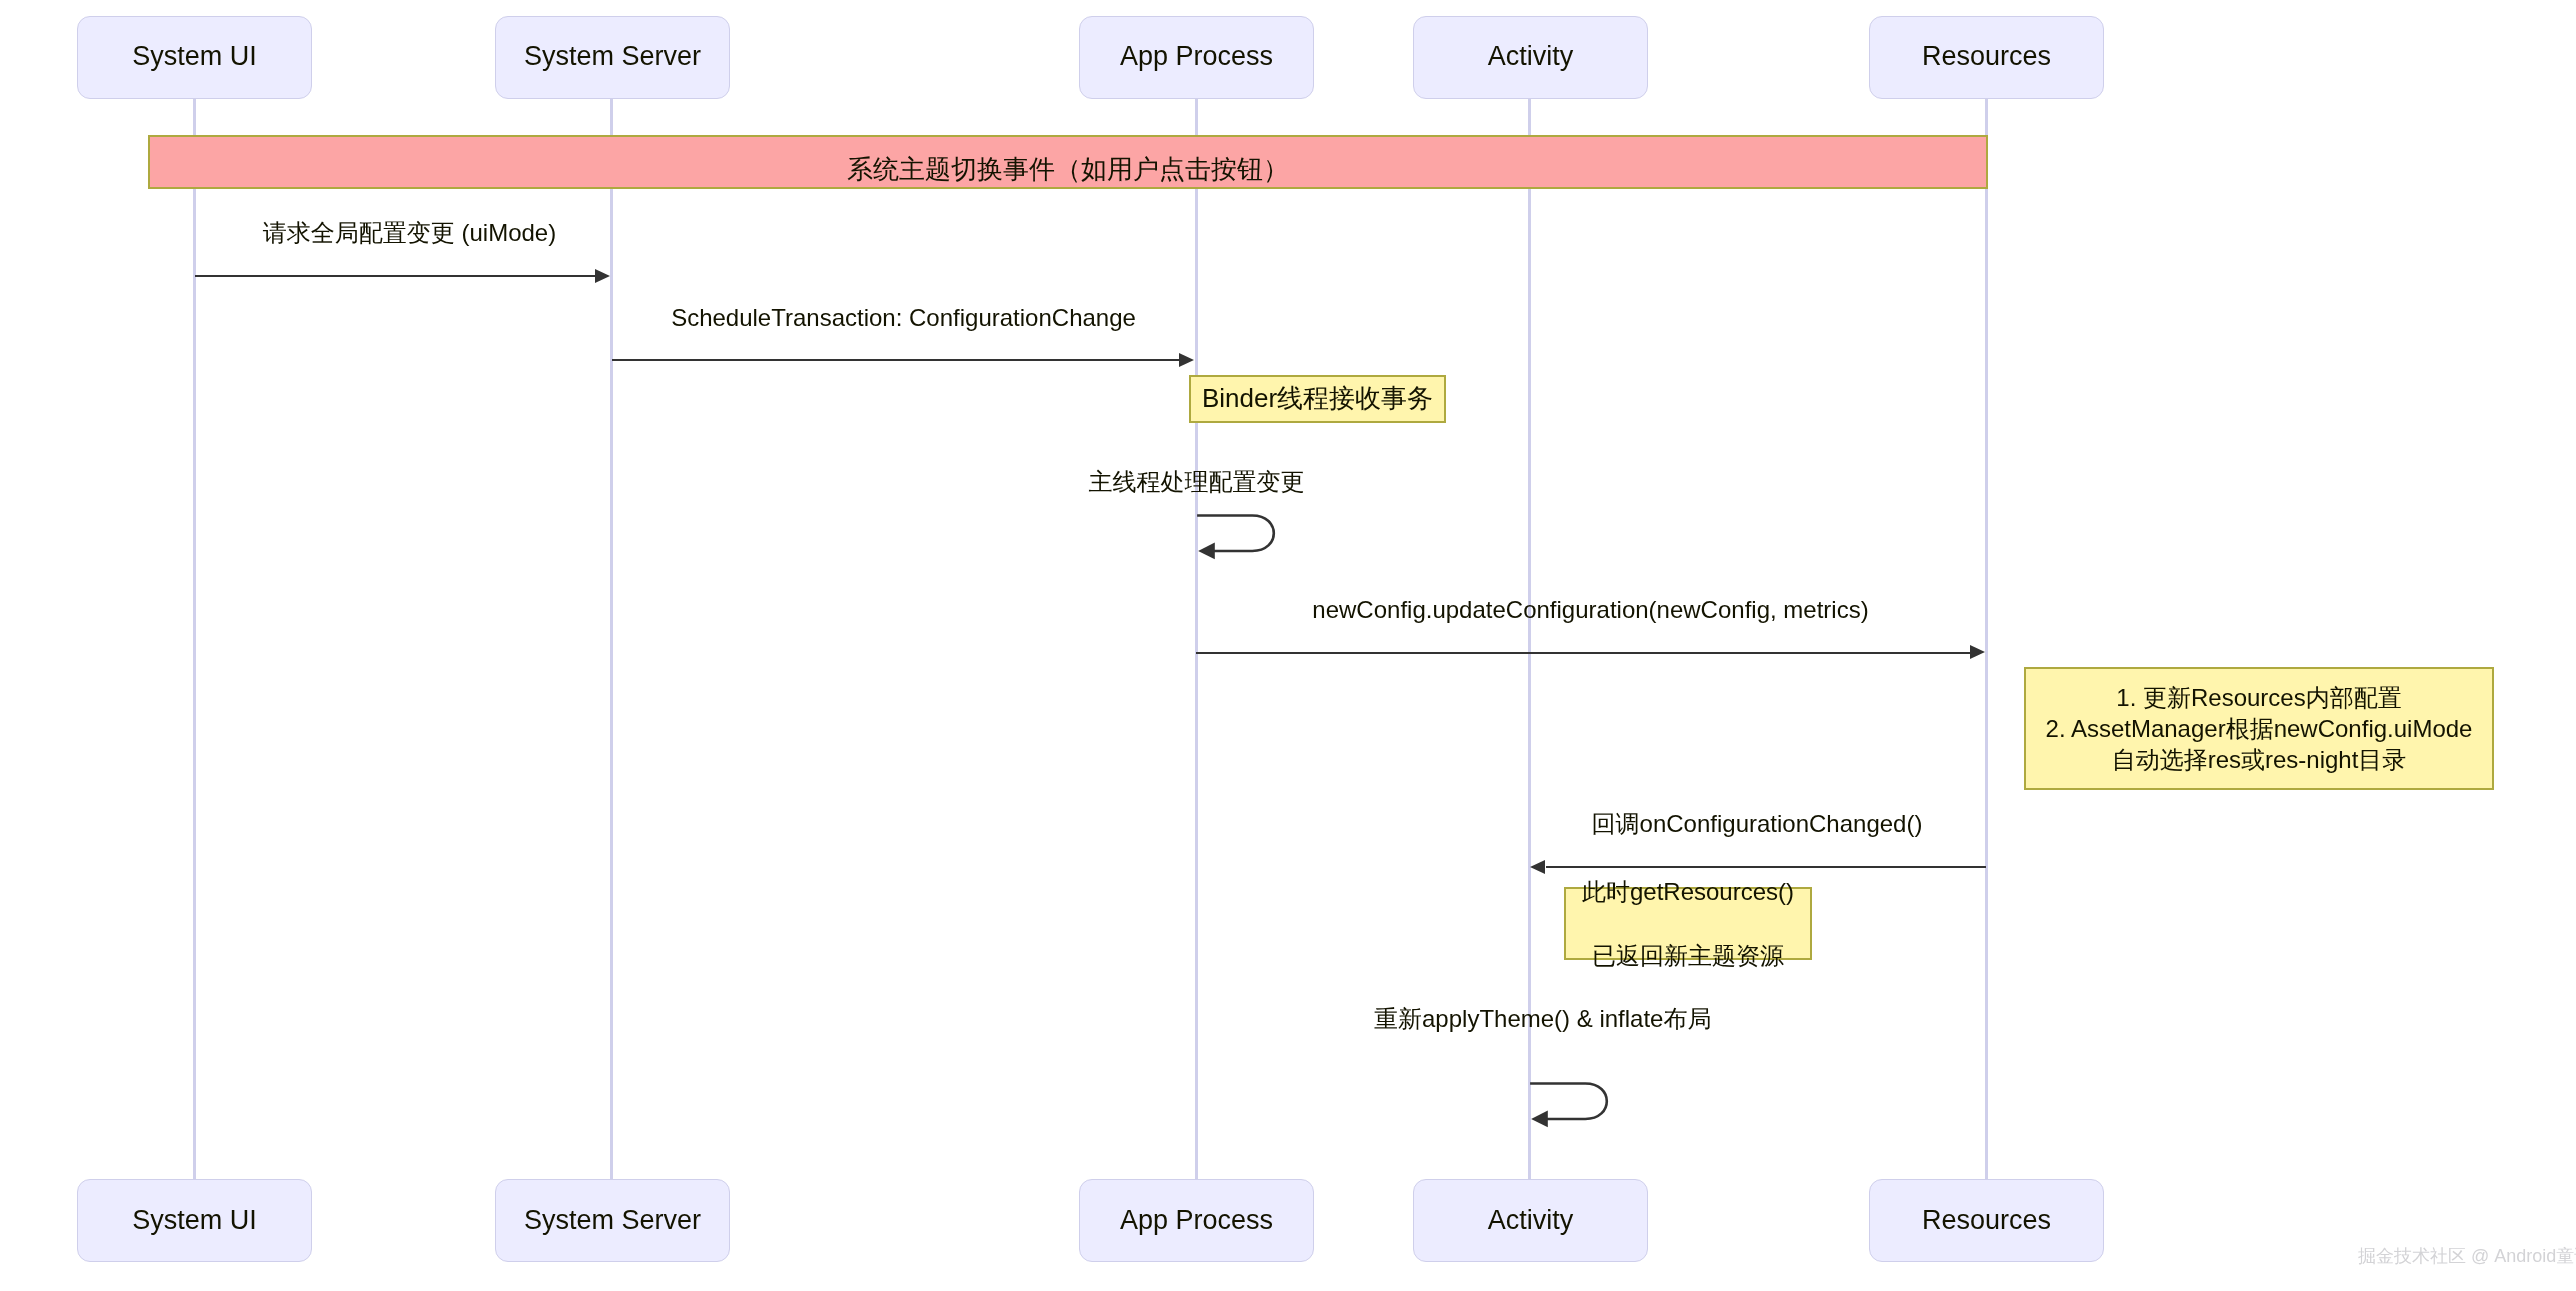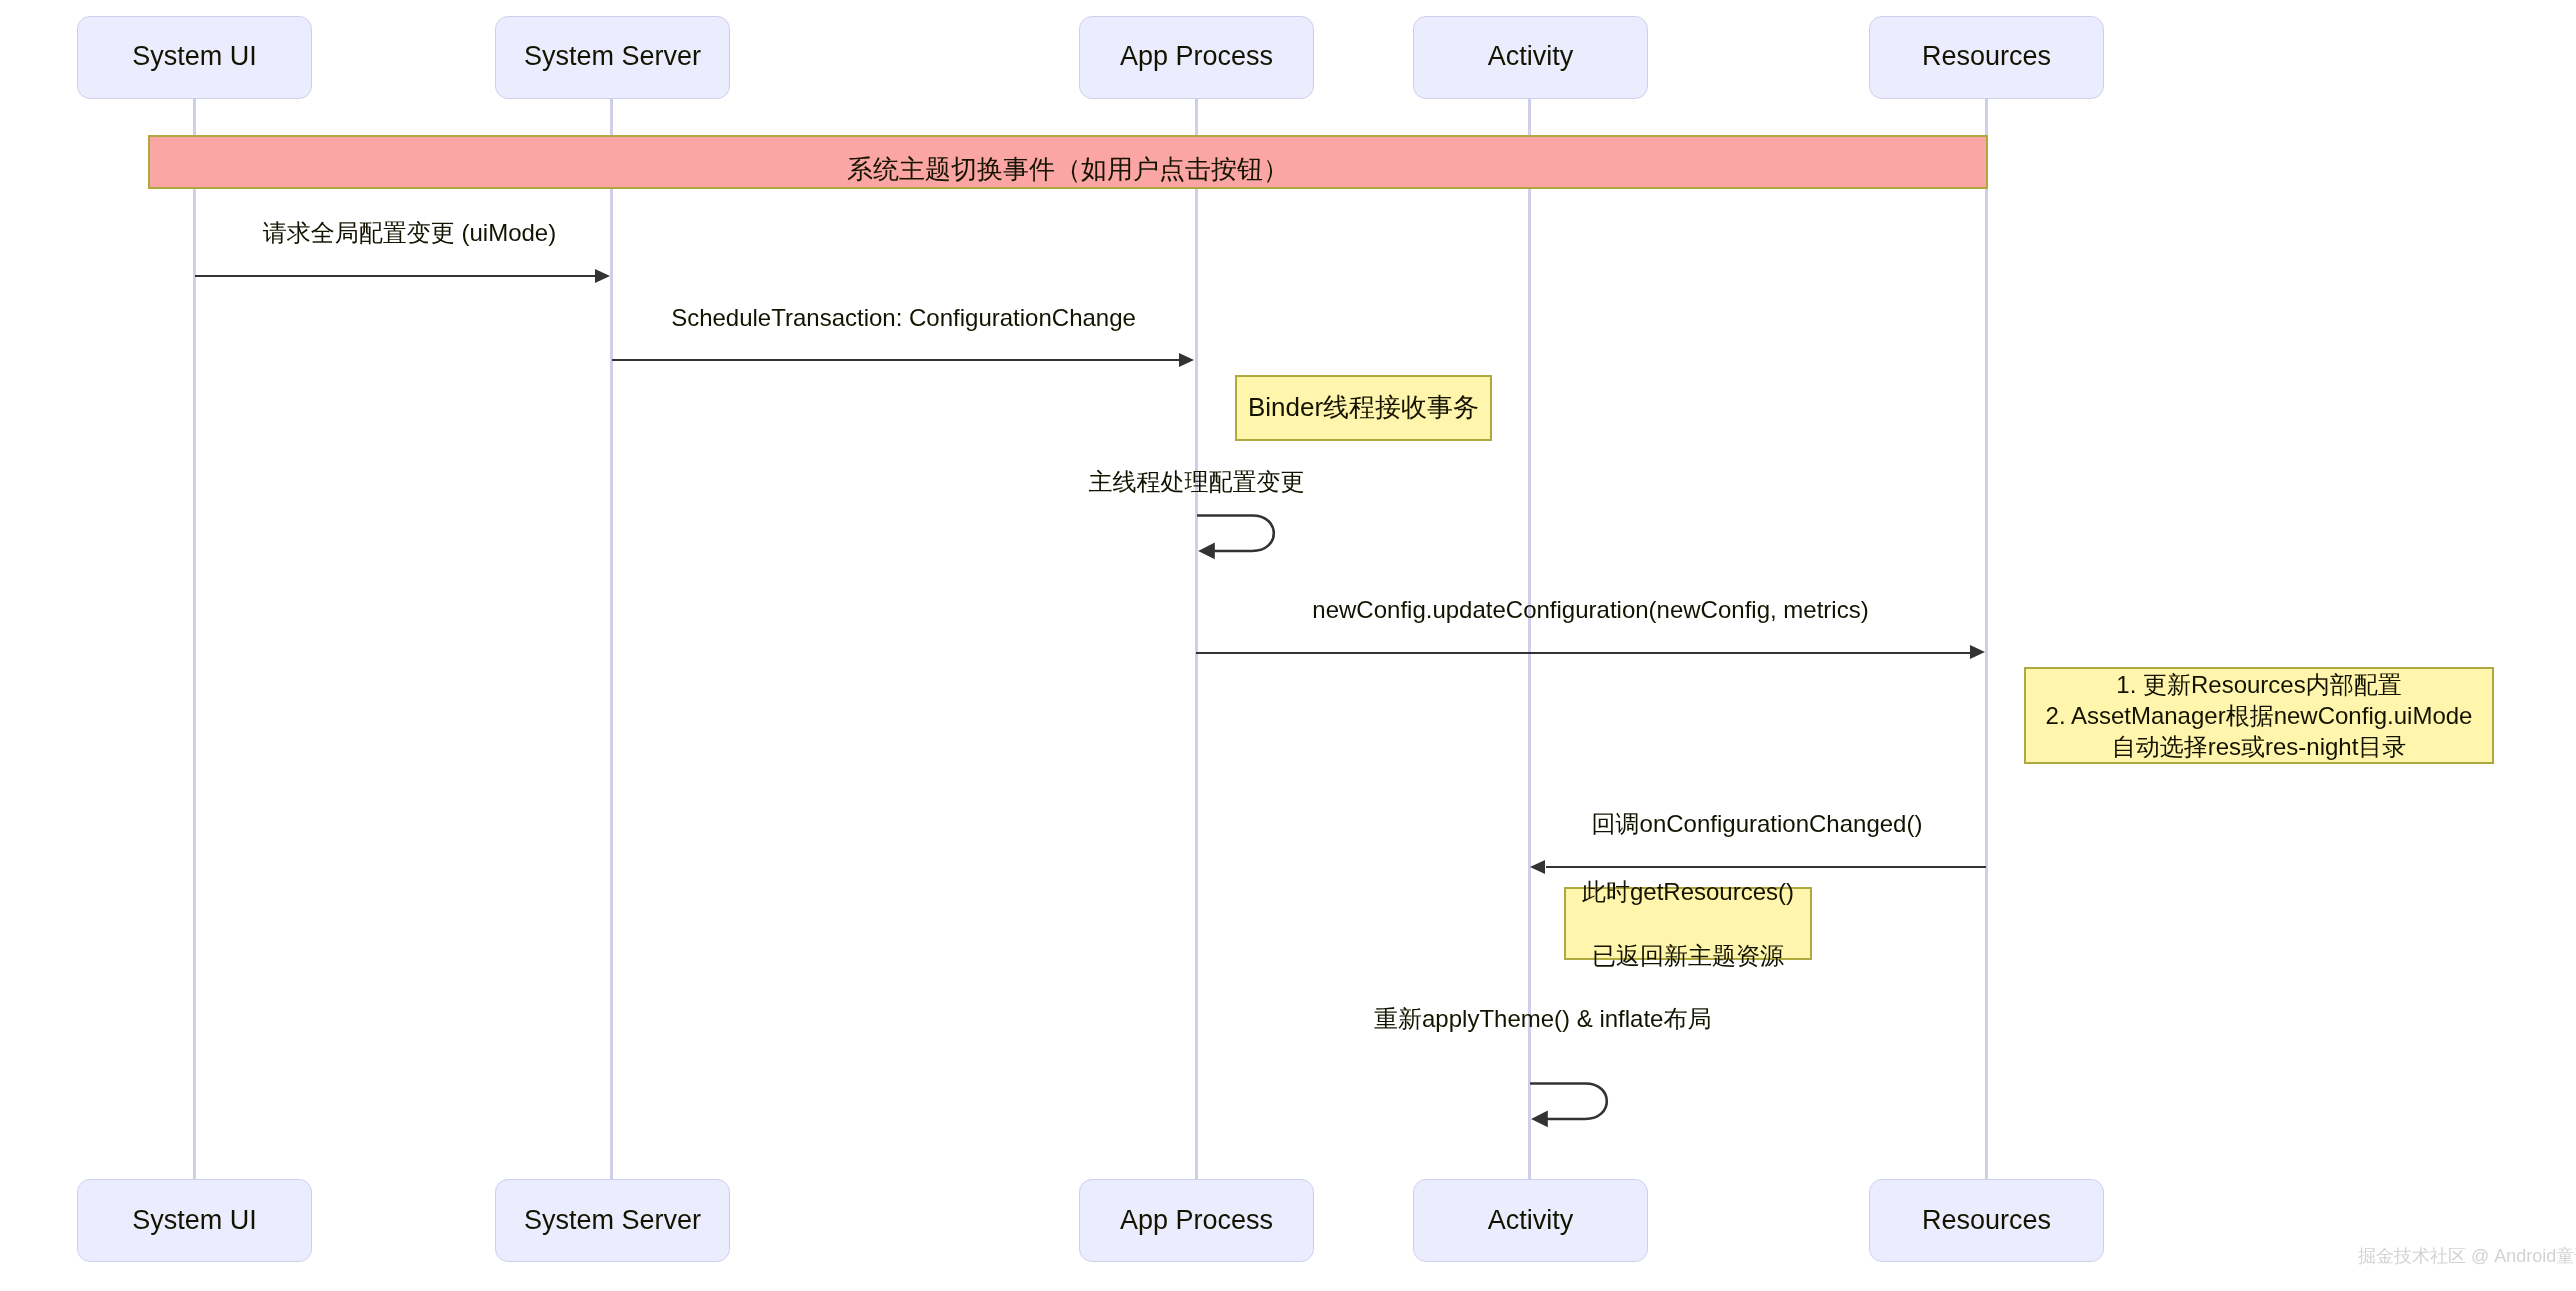--- a/index.html
+++ b/index.html
@@ -156,41 +156,41 @@
   </div>
   <div class="msg-line" style="left:195px; top:275px; width:401px;"></div>
   <div class="arrowhead arrow-right" style="left:595px; top:269px;"></div>
 
   <div class="msg-label" style="left:612px; top:303px; width:583px;">
     <span>ScheduleTransaction: ConfigurationChange</span>
   </div>
   <div class="msg-line" style="left:612px; top:359px; width:568px;"></div>
   <div class="arrowhead arrow-right" style="left:1179px; top:353px;"></div>
 
-  <div class="note" style="left:1235px; top:375px; width:257px; height:66px; font-size:26px;">
+  <div class="note" style="left:1189px; top:375px; width:257px; height:48px; font-size:26px;">
     <span class="nl">Binder线程接收事务</span>
   </div>
 
   <div class="msg-label" style="left:1040px; top:467px; width:313px;">
     <span>主线程处理配置变更</span>
   </div>
   <div class="self-loop" style="left:1195px; top:509px;">
     <svg width="99" height="50" viewBox="0 0 190 95">
       <path d="M 4 12 L 110 12 C 165 12 165 80 110 80 L 30 80" fill="none" stroke="#333333" stroke-width="5"></path>
       <polygon points="38,64 6,80 38,96" fill="#333333"></polygon>
     </svg>
   </div>
 
   <div class="msg-label" style="left:1196px; top:595px; width:789px;">
     <span>newConfig.updateConfiguration(newConfig, metrics)</span>
   </div>
   <div class="msg-line" style="left:1196px; top:652px; width:774px;"></div>
   <div class="arrowhead arrow-right" style="left:1970px; top:645px;"></div>
 
-  <div class="note" style="left:2024px; top:667px; width:470px; height:97px;">
+  <div class="note" style="left:2024px; top:667px; width:470px; height:123px;">
     <span class="nl">1. 更新Resources内部配置</span>
     <span class="nl">2. AssetManager根据newConfig.uiMode</span>
     <span class="nl">自动选择res或res-night目录</span>
   </div>
 
   <div class="msg-label" style="left:1530px; top:809px; width:454px;">
     <span>回调onConfigurationChanged()</span>
   </div>
   <div class="msg-line" style="left:1546px; top:866px; width:440px;"></div>
   <div class="arrowhead arrow-left" style="left:1530px; top:860px;"></div>

